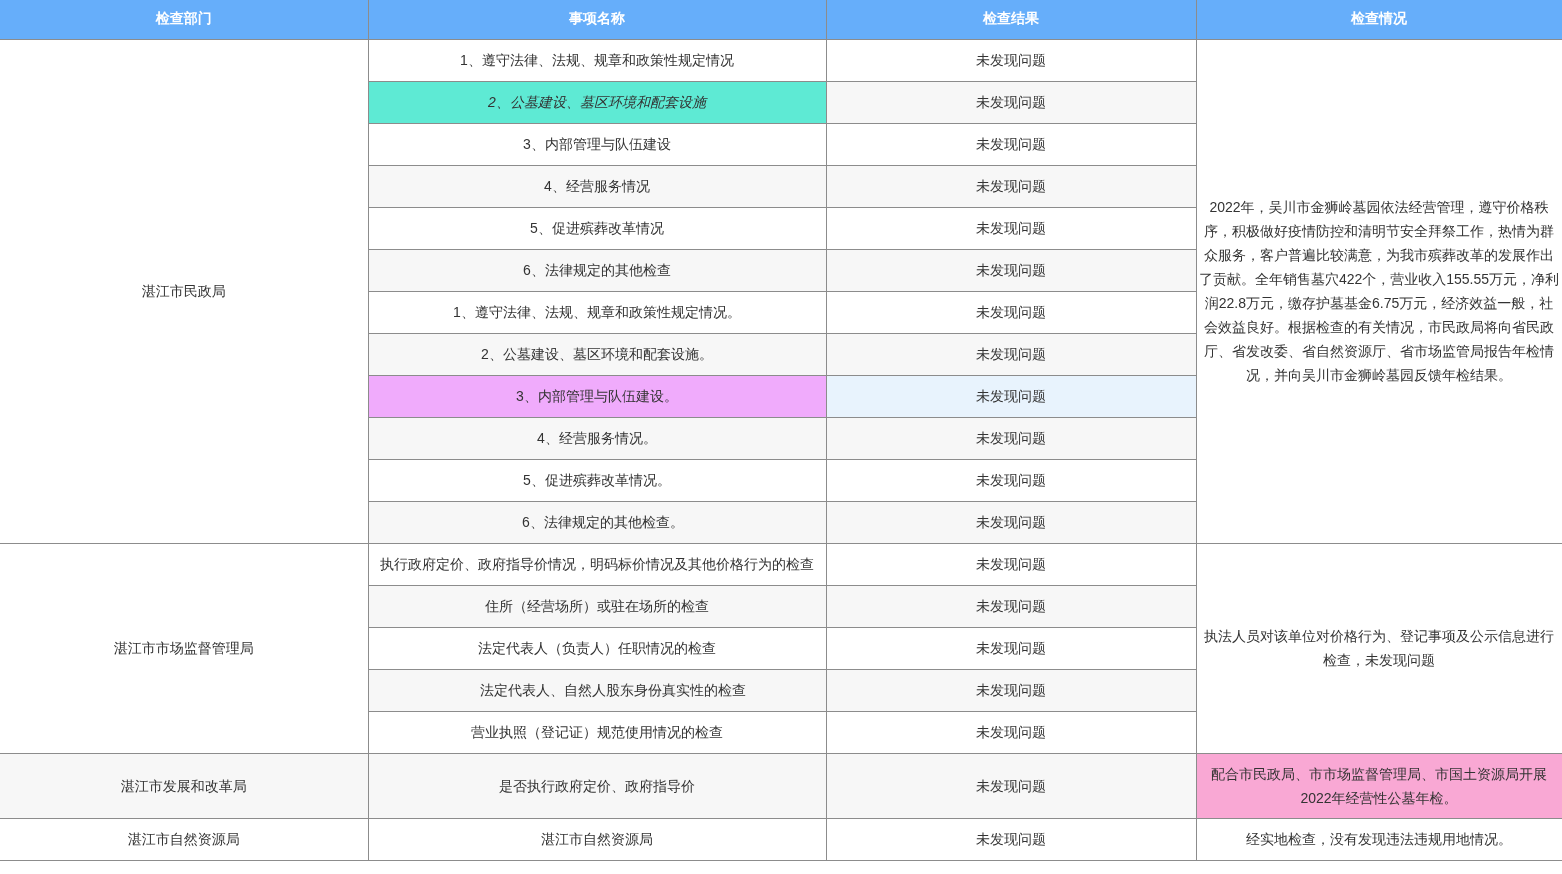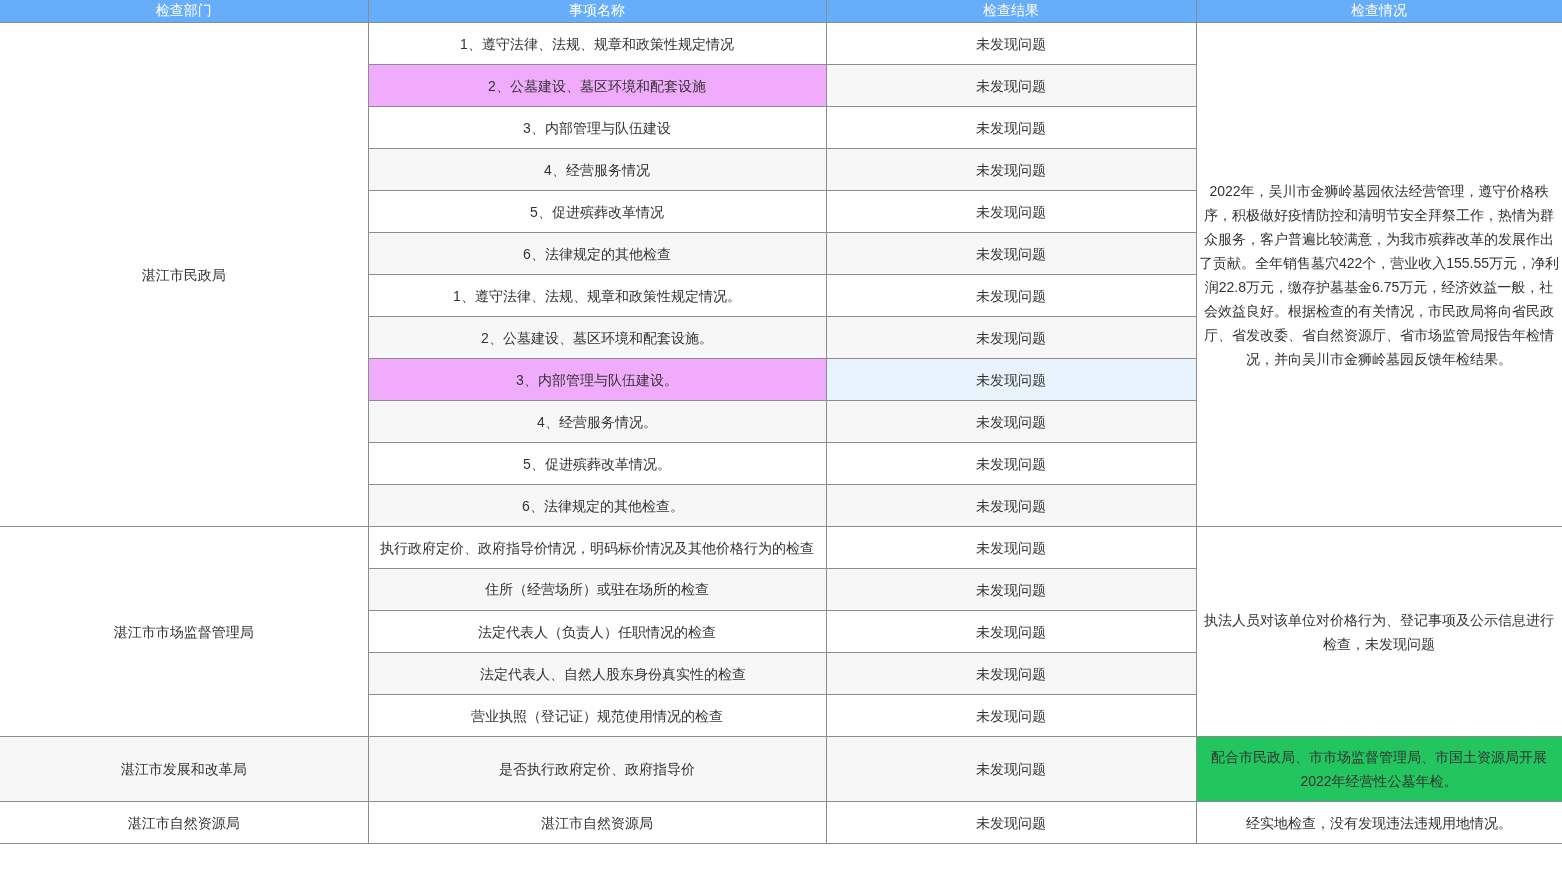--- a/index.html
+++ b/index.html
@@ -28,22 +28,22 @@
     border-bottom:1px solid var(--border);
     font-size:14px;
     text-align:center;
     vertical-align:middle;
     padding:2px 8px;
     overflow:hidden;
   }
   .insp th{
     background:var(--header-bg);
     color:var(--header-text);
-    font-weight:normal;
-    height:22px;
+    font-weight:bold;
+    height:39px;
   }
   .insp td{
     height:42px;
     line-height:24px;
   }
   td.dept-cell{background:var(--row-white);}
   td.situation-cell{
     background:var(--row-white);
     padding:8px 2px;
     text-align:center;
@@ -69,21 +69,21 @@
     </tr>
   </thead>
   <tbody id="tbody">
       <tr>
         <td rowspan="12" class="dept-cell" style="background: rgb(255, 255, 255);">湛江市民政局</td>
         <td style="background: rgb(255, 255, 255);">1、遵守法律、法规、规章和政策性规定情况</td>
         <td style="background: rgb(255, 255, 255);">未发现问题</td>
         <td rowspan="12" class="situation-cell" style="background: rgb(255, 255, 255);">2022年，吴川市金狮岭墓园依法经营管理，遵守价格秩序，积极做好疫情防控和清明节安全拜祭工作，热情为群众服务，客户普遍比较满意，为我市殡葬改革的发展作出了贡献。全年销售墓穴422个，营业收入155.55万元，净利润22.8万元，缴存护墓基金6.75万元，经济效益一般，社会效益良好。根据检查的有关情况，市民政局将向省民政厅、省发改委、省自然资源厅、省市场监管局报告年检情况，并向吴川市金狮岭墓园反馈年检结果。</td>
       </tr>
       <tr>
-        <td style="background: #f0abfc;">2、公墓建设、墓区环境和配套设施</td>
+        <td style="background: #5eead4; font-style: italic;">2、公墓建设、墓区环境和配套设施</td>
         <td style="background: rgb(247, 247, 247);">未发现问题</td>
       </tr>
       <tr>
         <td style="background: rgb(255, 255, 255); margin-left: 34px;">3、内部管理与队伍建设</td>
         <td style="background: rgb(255, 255, 255);">未发现问题</td>
       </tr>
       <tr>
         <td style="background: rgb(247, 247, 247);">4、经营服务情况</td>
         <td style="background: rgb(247, 247, 247);">未发现问题</td>
       </tr>
@@ -119,40 +119,40 @@
         <td style="background: rgb(247, 247, 247); padding-left: 20px;">6、法律规定的其他检查。</td>
         <td style="background: rgb(247, 247, 247);">未发现问题</td>
       </tr>
       <tr>
         <td rowspan="5" class="dept-cell" style="background: rgb(255, 255, 255);">湛江市市场监督管理局</td>
         <td style="background: rgb(255, 255, 255);">执行政府定价、政府指导价情况，明码标价情况及其他价格行为的检查</td>
         <td style="background: rgb(255, 255, 255);">未发现问题</td>
         <td rowspan="5" class="situation-cell" style="background: rgb(255, 255, 255);">执法人员对该单位对价格行为、登记事项及公示信息进行检查，未发现问题</td>
       </tr>
       <tr>
-        <td style="background: rgb(247, 247, 247); font-family: Liberation Serif, serif;">住所（经营场所）或驻在场所的检查</td>
+        <td style="background: rgb(247, 247, 247);">住所（经营场所）或驻在场所的检查</td>
         <td style="background: rgb(247, 247, 247);">未发现问题</td>
       </tr>
       <tr>
         <td style="background: rgb(255, 255, 255);">法定代表人（负责人）任职情况的检查</td>
         <td style="background: rgb(255, 255, 255);">未发现问题</td>
       </tr>
       <tr>
         <td style="background: rgb(247, 247, 247); padding-left: 40px;">法定代表人、自然人股东身份真实性的检查</td>
         <td style="background: rgb(247, 247, 247);">未发现问题</td>
       </tr>
       <tr>
         <td style="background: rgb(255, 255, 255);">营业执照（登记证）规范使用情况的检查</td>
         <td style="background: rgb(255, 255, 255);">未发现问题</td>
       </tr>
       <tr>
         <td rowspan="1" class="dept-cell" style="background: rgb(247, 247, 247);">湛江市发展和改革局</td>
         <td style="background: rgb(247, 247, 247);">是否执行政府定价、政府指导价</td>
         <td style="background: rgb(247, 247, 247);">未发现问题</td>
-        <td rowspan="1" class="situation-cell" style="background: #22c55e;">配合市民政局、市市场监督管理局、市国土资源局开展2022年经营性公墓年检。</td>
+        <td rowspan="1" class="situation-cell" style="background: #f9a8d4;">配合市民政局、市市场监督管理局、市国土资源局开展2022年经营性公墓年检。</td>
       </tr>
       <tr>
         <td rowspan="1" class="dept-cell" style="background: rgb(255, 255, 255);">湛江市自然资源局</td>
         <td style="background: rgb(255, 255, 255);">湛江市自然资源局</td>
         <td style="background: rgb(255, 255, 255);">未发现问题</td>
         <td rowspan="1" class="situation-cell" style="background: rgb(255, 255, 255);">经实地检查，没有发现违法违规用地情况。</td>
       </tr>
     </tbody>
 </table>
 

